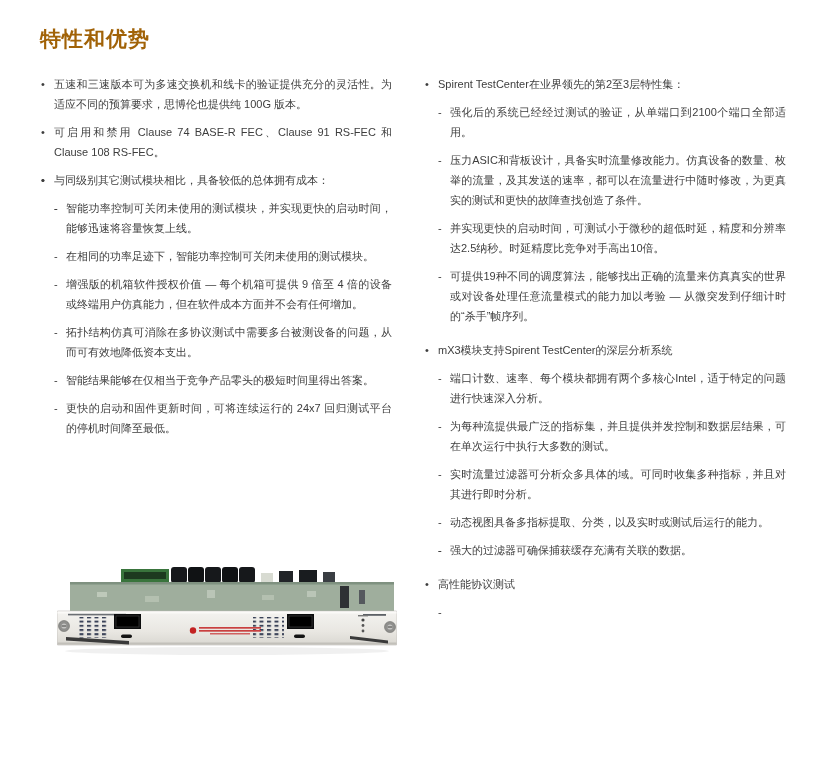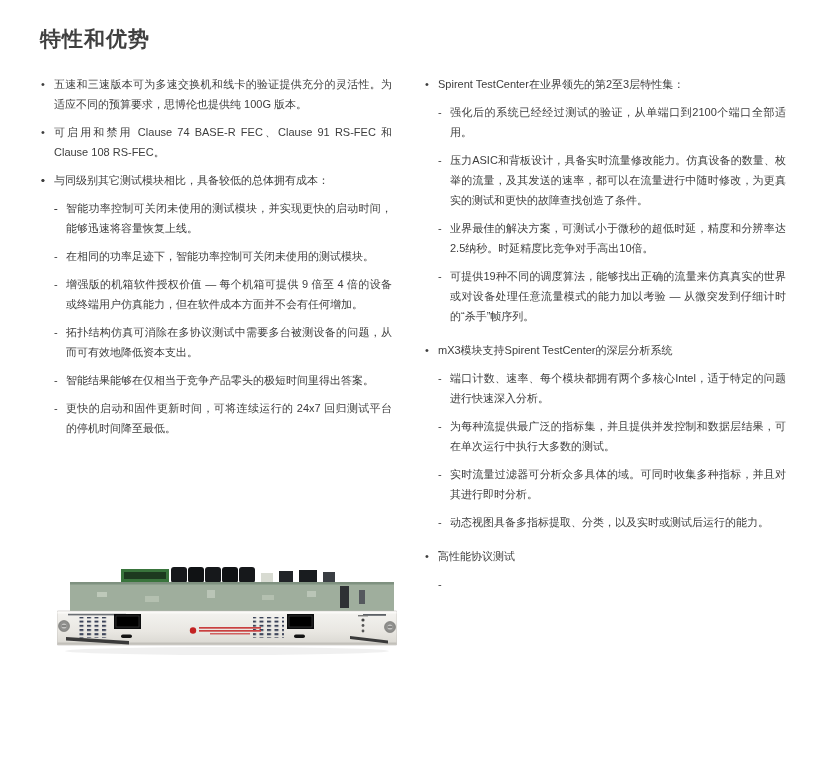--- a/index.html
+++ b/index.html
@@ -4,21 +4,21 @@
 <style>
   * { margin:0; padding:0; box-sizing:border-box; }
   html,body { background:#ffffff; }
   body {
     width:816px; height:776px;
     font-family:"Liberation Sans","DejaVu Sans",sans-serif;
   }
   .page { position:relative; width:816px; height:776px; background:#ffffff; overflow:hidden; }
   .title {
     position:absolute; left:40px; top:25px;
-    font-size:21px; font-weight:bold; color:#404040; letter-spacing:1px;
+    font-size:21px; font-weight:bold; color:#a16207; letter-spacing:1px;
   }
   .columns { position:absolute; left:40px; top:74px; display:flex; gap:32px; }
   ul.col { list-style:none; width:352px; }
   ul.col.right { width:362px; }
   li {
     position:relative; font-size:11px; line-height:20px; color:#3d3d3d;
     text-align:justify; margin-bottom:8px;
   }
   li .mk { position:absolute; left:0; top:0; color:#3d3d3d; }
   li.l1 { padding-left:14px; }
@@ -48,29 +48,29 @@
       <li class="l2"><span class="mk">-</span><span class="tx">增强版的机箱软件授权价值 — 每个机箱可提供 9 倍至 4 倍的设备或终端用户仿真能力，但在软件成本方面并不会有任何增加。</span></li>
       <li class="l2"><span class="mk">-</span><span class="tx">拓扑结构仿真可消除在多协议测试中需要多台被测设备的问题，从而可有效地降低资本支出。</span></li>
       <li class="l2"><span class="mk">-</span><span class="tx">智能结果能够在仅相当于竞争产品零头的极短时间里得出答案。</span></li>
       <li class="l2"><span class="mk">-</span><span class="tx">更快的启动和固件更新时间，可将连续运行的 24x7 回归测试平台的停机时间降至最低。</span></li>
     </ul>
 
     <ul class="col right">
       <li class="l1"><span class="mk">•</span><span class="tx">Spirent TestCenter在业界领先的第2至3层特性集：</span></li>
       <li class="l2"><span class="mk">-</span><span class="tx">强化后的系统已经经过测试的验证，从单端口到2100个端口全部适用。</span></li>
       <li class="l2"><span class="mk">-</span><span class="tx">压力ASIC和背板设计，具备实时流量修改能力。仿真设备的数量、枚举的流量，及其发送的速率，都可以在流量进行中随时修改，为更真实的测试和更快的故障查找创造了条件。</span></li>
-      <li class="l2"><span class="mk">-</span><span class="tx">业界最佳的解决方案，可测试小于微秒的超低时延，精度和分辨率达2.5纳秒。时延精度比竞争对手高出10倍。</span></li>
+      <li class="l2"><span class="mk">-</span><span class="tx">并实现更快的启动时间，可测试小于微秒的超低时延，精度和分辨率达2.5纳秒。时延精度比竞争对手高出10倍。</span></li>
       <li class="l2"><span class="mk">-</span><span class="tx">可提供19种不同的调度算法，能够找出正确的流量来仿真真实的世界或对设备处理任意流量模式的能力加以考验 — 从微突发到仔细计时的“杀手”帧序列。</span></li>
       <li class="l1 group"><span class="mk">•</span><span class="tx">mX3模块支持Spirent TestCenter的深层分析系统</span></li>
       <li class="l2"><span class="mk">-</span><span class="tx">端口计数、速率、每个模块都拥有两个多核心Intel，适于特定的问题进行快速深入分析。</span></li>
       <li class="l2"><span class="mk">-</span><span class="tx">为每种流提供最广泛的指标集，并且提供并发控制和数据层结果，可在单次运行中执行大多数的测试。</span></li>
       <li class="l2"><span class="mk">-</span><span class="tx">实时流量过滤器可分析众多具体的域。可同时收集多种指标，并且对其进行即时分析。</span></li>
       <li class="l2"><span class="mk">-</span><span class="tx">动态视图具备多指标提取、分类，以及实时或测试后运行的能力。</span></li>
       <li class="l2"><span class="mk">-</span></li>
-      <li class="l2"><span class="mk">-</span></li>
+      <li class="l2"><span class="mk">-</span><span class="tx">强大的过滤器可确保捕获缓存充满有关联的数据。</span></li>
       <li class="l1 group"><span class="mk">•</span><span class="tx">高性能协议测试</span></li>
       <li class="l2"><span class="mk">-</span></li>
     </ul>
 
   </div>
 
   <figure class="module">
     <svg viewBox="0 0 340 92" width="340" height="92">
       <defs>
         <linearGradient id="fp" x1="0" y1="0" x2="0" y2="1">

